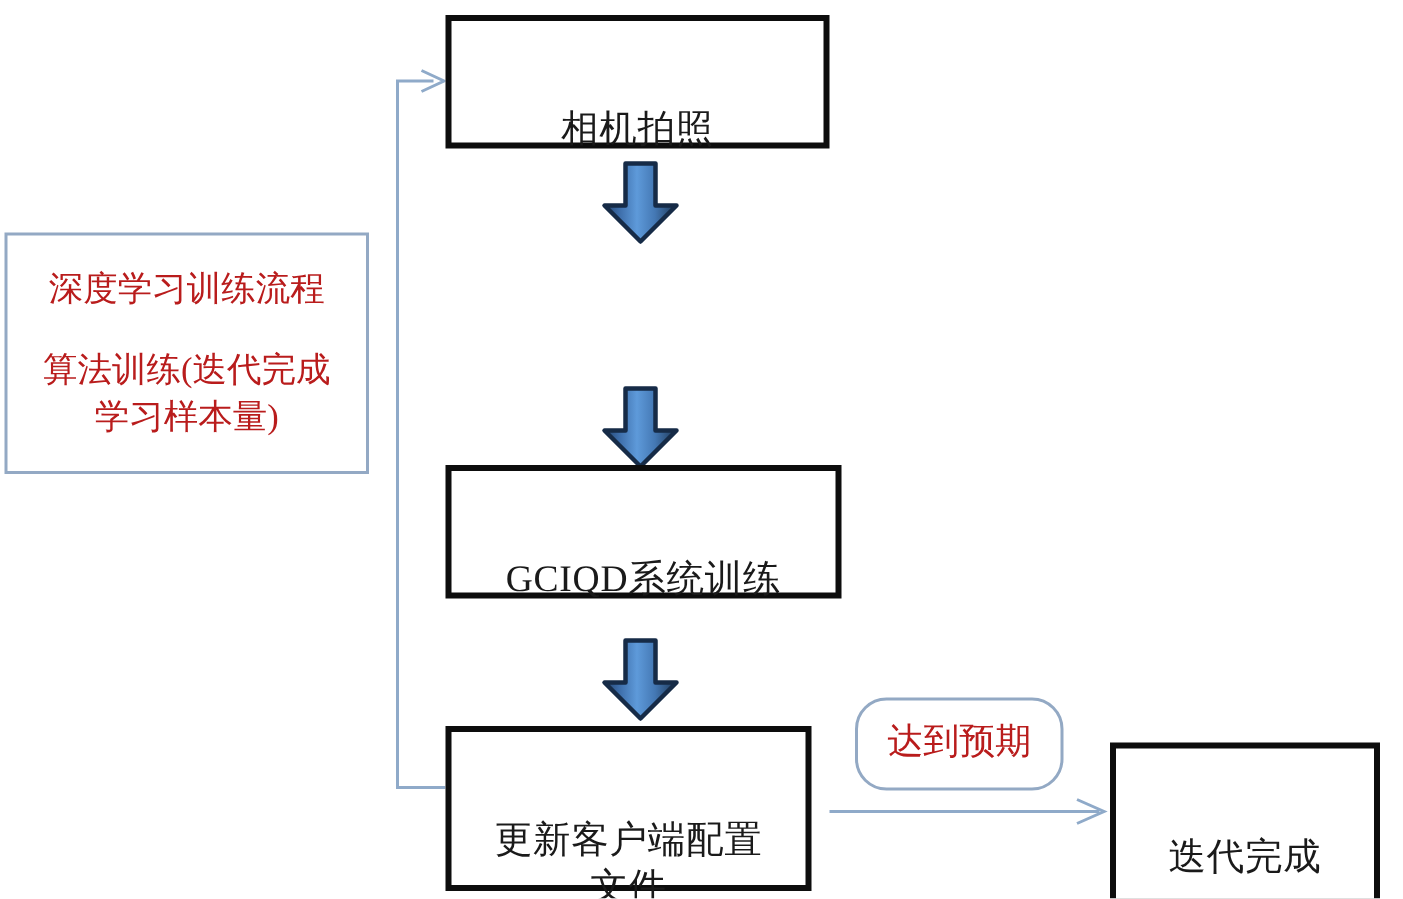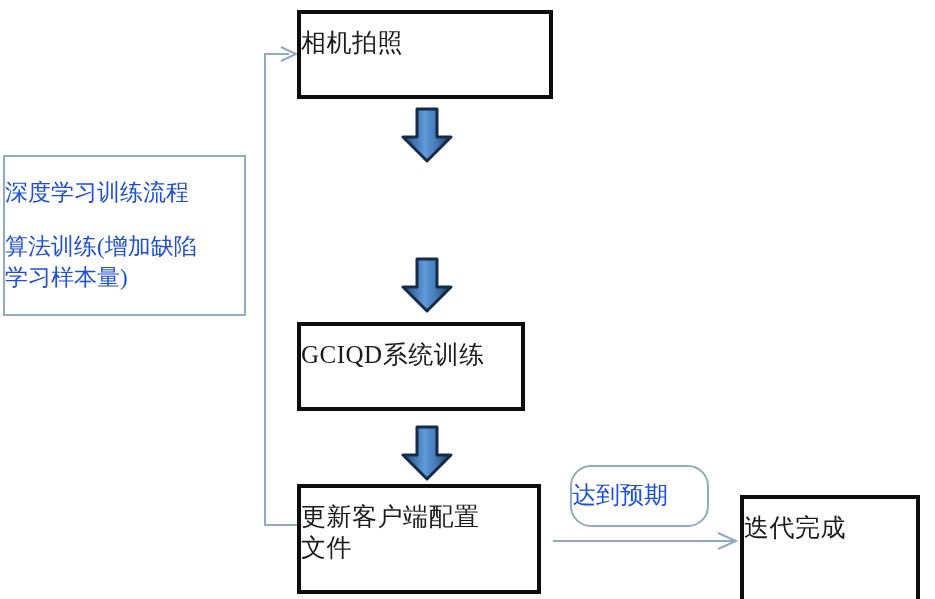--- a/index.html
+++ b/index.html
@@ -25,44 +25,46 @@
     box-sizing: border-box;
     background: #ffffff;
     border: 4px solid #0d0d0d;
     display: flex;
     justify-content: center;
     align-items: flex-start;
   }
   .proc-box .label {
     display: block;
     width: 100%;
-    text-align: left;
+    text-align: center;
     color: #1a1a1a;
     font-size: 25px;
     line-height: 1.22;
     padding-top: 14px;
     letter-spacing: 0.5px;
     white-space: pre-line;
+    margin-top: 44px;
   }
 
   
   .note-box {
     position: absolute;
     box-sizing: border-box;
     background: #ffffff;
     border: 2px solid #93a9c4;
     display: flex;
     flex-direction: column;
     justify-content: center;
     align-items: center;
   }
   .note-box .label {
     display: block;
     width: 100%;
-    color: #1d4ed8;
+    text-align: center;
+    color: #b91c1c;
     font-size: 24px;
     line-height: 1.38;
     white-space: pre-line;
   }
   .note-box.info .label {
     font-size: 23px;
   }
   .note-box.info .label.first {
     margin-bottom: 22px;
   }
@@ -144,30 +146,30 @@
           <stop offset="20%" stop-color="#3c6ca8"></stop>
         <stop offset="45%" stop-color="#5e9ada"></stop>
           <stop offset="70%" stop-color="#4478b4"></stop>
         <stop offset="100%" stop-color="#1d3756"></stop>
       </linearGradient>
     </defs>
   </svg>
 
   <div class="note-box info" style="left:3px; top:155px; width:243px; height:161px;">
     <span class="label first">深度学习训练流程</span>
-    <span class="label">算法训练(增加缺陷
+    <span class="label">算法训练(迭代完成
 学习样本量)</span>
   </div>
 
   <div class="proc-box" style="left:297px; top:10px; width:256px; height:89px;">
     <span class="label">相机拍照</span>
   </div>
 
 
-  <div class="proc-box" style="left:297px; top:322px; width:228px; height:89px;">
+  <div class="proc-box" style="left:297px; top:310px; width:264px; height:89px;">
     <span class="label">GCIQD系统训练</span>
   </div>
 
   <div class="proc-box" style="left:297px; top:484px; width:244px; height:110px;">
     <span class="label">更新客户端配置
 文件</span>
   </div>
 
   <div class="proc-box" style="left:740px; top:495px; width:180px; height:108px;">
     <span class="label">迭代完成</span>

